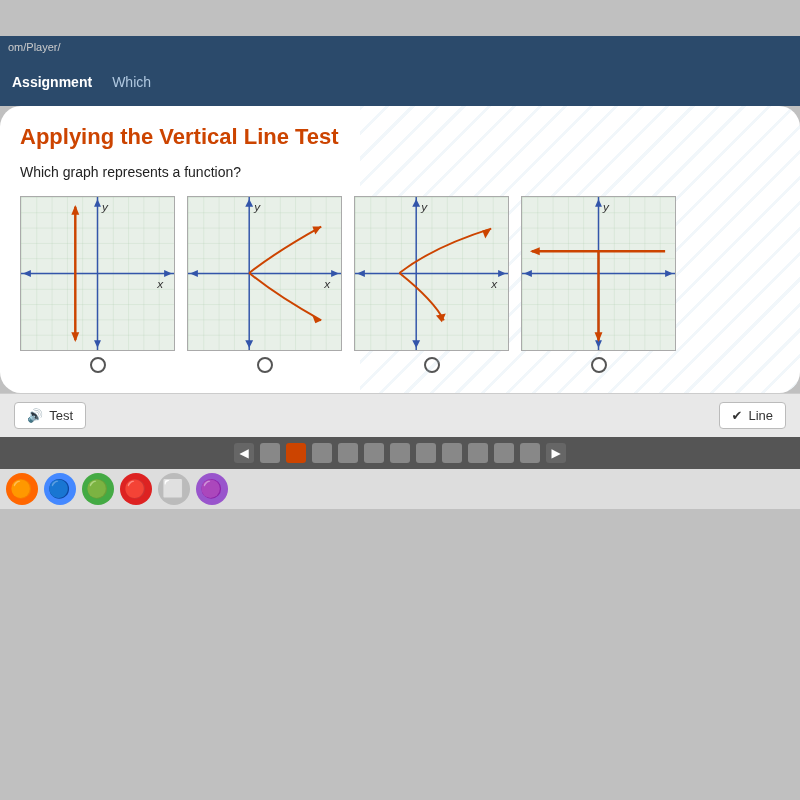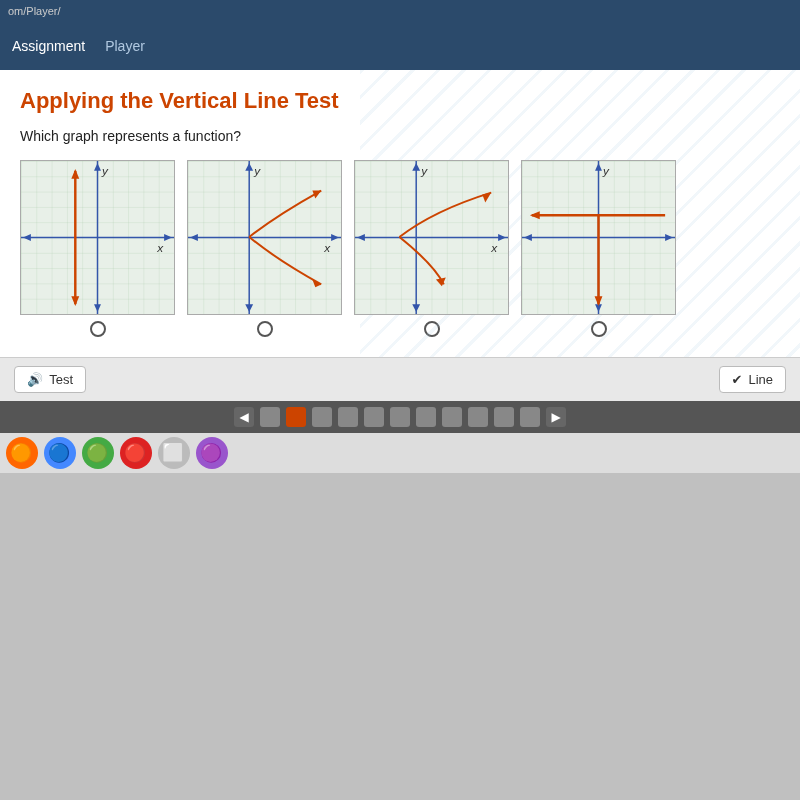--- a/index.html
+++ b/index.html
@@ -12,54 +12,56 @@
     }
 
     
     .browser-bar {
       width: 100%;
       height: 22px;
       background: #2b4a6b;
       display: flex;
       align-items: center;
       padding: 0 8px;
+      margin-top: 36px;
     }
     .browser-url {
       color: #ccc;
       font-size: 11px;
     }
 
     
     .nav-bar {
       width: 100%;
       height: 48px;
       background: #2b4a6b;
       display: flex;
       align-items: center;
       padding: 0 12px;
       gap: 20px;
     }
     .nav-item {
       color: #fff;
       font-size: 14px;
-      font-weight: normal;
+      font-weight: bold;
       cursor: pointer;
     }
     .nav-item.active {
       color: #b0c8e0;
       font-weight: normal;
     }
 
     
     .content-area {
       flex: 1;
       background: white;
       padding: 18px 20px 10px 20px;
       position: relative;
       overflow: hidden;
+      border-radius: 21px;
     }
 
     
     .bg-decoration {
       position: absolute;
       top: 0; right: 0;
       width: 55%;
       height: 100%;
       background: repeating-linear-gradient(
         135deg,
@@ -217,21 +219,21 @@
   </style>
 </head>
 <body>
 
 <div class="browser-bar">
   <span class="browser-url">om/Player/</span>
 </div>
 
 <div class="nav-bar">
   <span class="nav-item">Assignment</span>
-  <span class="nav-item active">Player</span>
+  <span class="nav-item active">Which</span>
 </div>
 
 <div class="content-area">
   <div class="bg-decoration"></div>
 
   <div class="lesson-title">Applying the Vertical Line Test</div>
   <div class="question-text">Which graph represents a function?</div>
 
   <div class="graphs-row">
 

